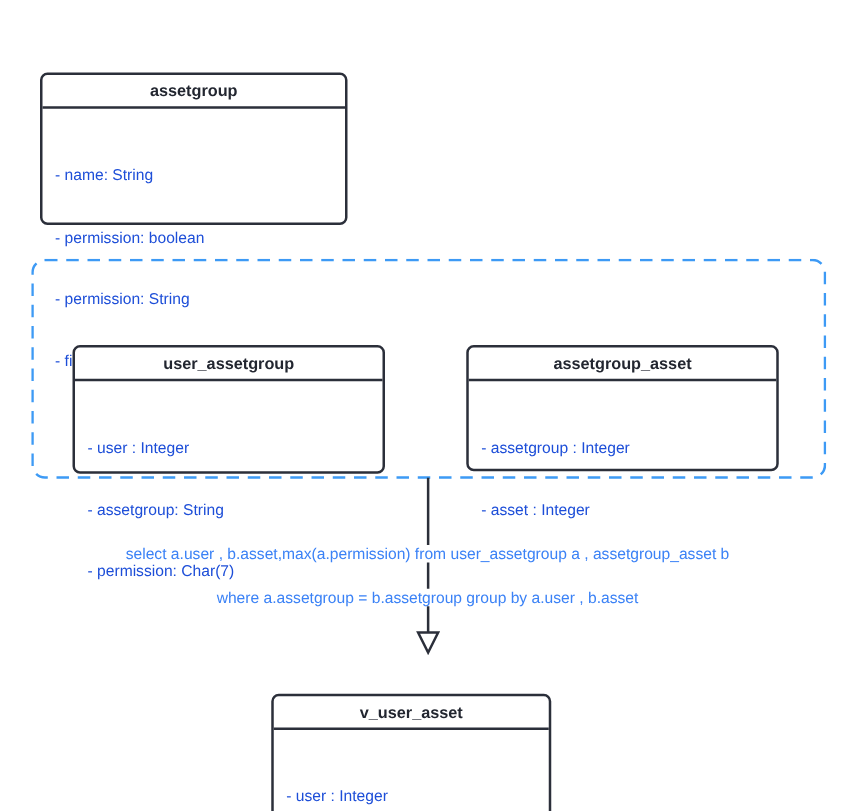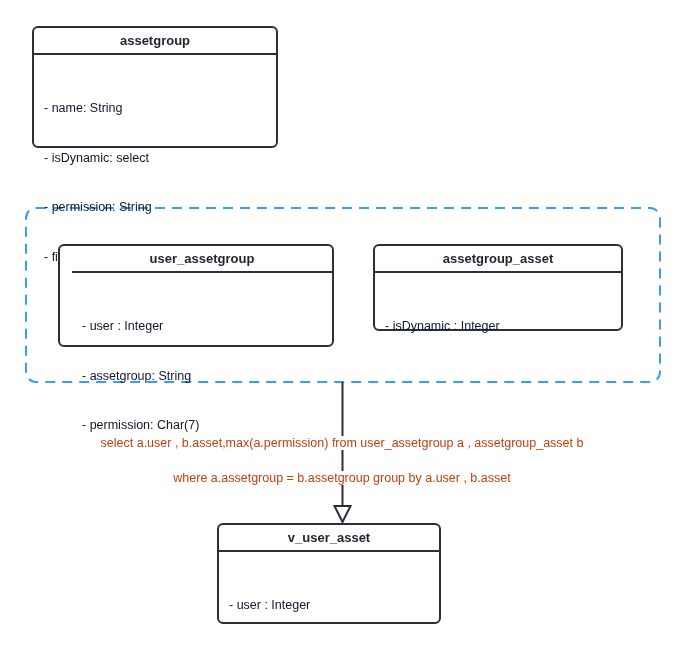--- a/index.html
+++ b/index.html
@@ -15,61 +15,62 @@
     font-family: "Liberation Sans", "DejaVu Sans", sans-serif;
     color: #3d3d3d;
     overflow: hidden;
   }
   .uml-box {
     position: absolute;
     box-sizing: border-box;
     background: #ffffff;
     border: 2px solid #2b2f3a;
     border-radius: 6px;
+    margin-top: 32px;
   }
   .uml-title {
     box-sizing: border-box;
     height: 27px;
     line-height: 25px;
     text-align: center;
     font-weight: bold;
     font-size: 13px;
     color: #222630;
     border-bottom: 2px solid #2b2f3a;
   }
   .uml-attrs {
     padding: 12px 10px 0 10px;
     font-size: 12.5px;
     line-height: 16.5px;
-    color: #0f172a;
+    color: #1d4ed8;
     white-space: pre;
   }
   #box-assetgroup      { left: 32px;  top: 26px;  width: 246px; height: 122px; }
-  #box-user-assetgroup { left: 58px;  top: 244px; width: 276px; height: 103px; padding-left: 12px; }
-  #box-assetgroup-asset{ left: 373px; top: 244px; width: 250px; height: 87px; }
+  #box-user-assetgroup { left: 58px;  top: 244px; width: 250px; height: 103px; }
+  #box-assetgroup-asset{ left: 373px; top: 244px; width: 250px; height: 101px; }
   #box-v-user-asset    { left: 217px; top: 523px; width: 224px; height: 101px; }
 
   .dashed-rect-svg {
     position: absolute;
     left: 25px;
     top: 207px;
   }
   .arrow-svg {
     position: absolute;
     left: 329px;
     top: 382px;
   }
   .sql-line {
     position: absolute;
     left: 0;
     width: 684px;
     text-align: center;
     font-size: 12.5px;
     line-height: 16px;
-    color: #c2410c;
+    color: #3b82f6;
   }
   #sql-line-1 { top: 435px; }
   #sql-line-2 { top: 470px; text-align: center; }
   .sql-line span {
     background: #ffffff;
     padding: 0 2px;
   }
 </style>
 </head>
 <body>
@@ -77,39 +78,40 @@
 <div class="canvas">
 
   <svg class="dashed-rect-svg" width="636" height="177">
     <rect x="1" y="1" width="634" height="174" rx="10" ry="10" fill="none" stroke-width="2" stroke-dasharray="10 7" stroke="#3d9af5"></rect>
   </svg>
 
   <div class="uml-box" id="box-assetgroup">
     <div class="uml-title">assetgroup</div>
     <div class="uml-attrs">
       <div>- name: String</div>
-      <div>- isDynamic: select</div>
+      <div>- permission: boolean</div>
       <div>- permission: String</div>
       <div>- filterInfo: String</div>
     </div>
   </div>
 
   <div class="uml-box" id="box-user-assetgroup">
     <div class="uml-title">user_assetgroup</div>
     <div class="uml-attrs">
       <div>- user : Integer</div>
       <div>- assetgroup: String</div>
       <div>- permission: Char(7)</div>
     </div>
   </div>
 
   <div class="uml-box" id="box-assetgroup-asset">
     <div class="uml-title">assetgroup_asset</div>
     <div class="uml-attrs">
-      <div>- isDynamic : Integer</div>
+      <div>- assetgroup : Integer</div>
+      <div>- asset : Integer</div>
     </div>
   </div>
 
   <svg class="arrow-svg" width="27" height="142">
     <line x1="13.5" y1="0" x2="13.5" y2="125" stroke="#2b2f3a" stroke-width="2"></line>
     <polygon points="13.5,140 5.5,124 21.5,124" fill="#ffffff" stroke="#2b2f3a" stroke-width="2"></polygon>
   </svg>
 
   <div class="sql-line" id="sql-line-1">
     <span>select a.user , b.asset,max(a.permission) from user_assetgroup a , assetgroup_asset b</span>

